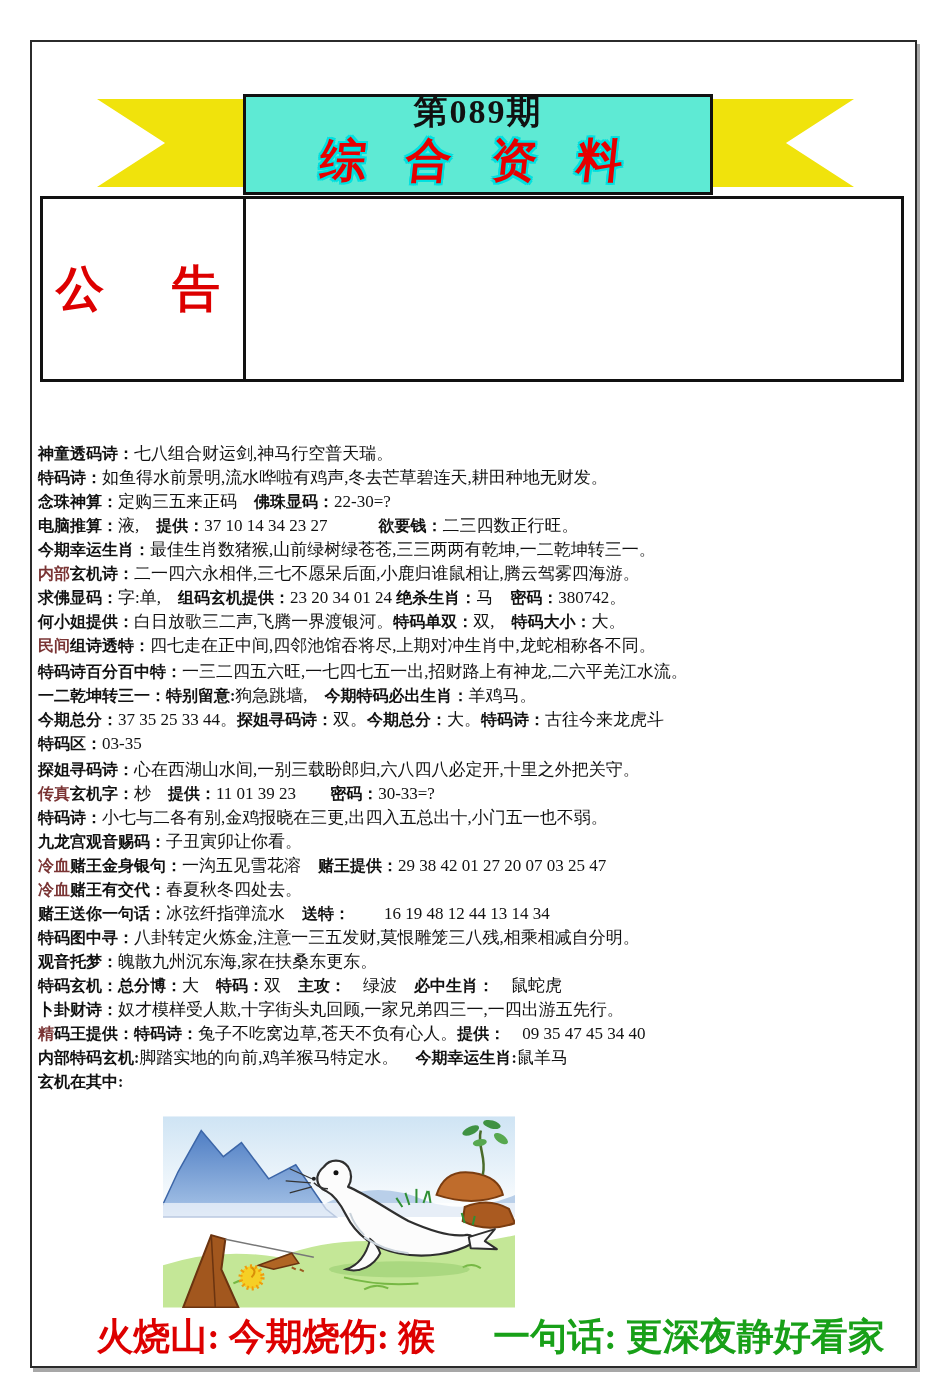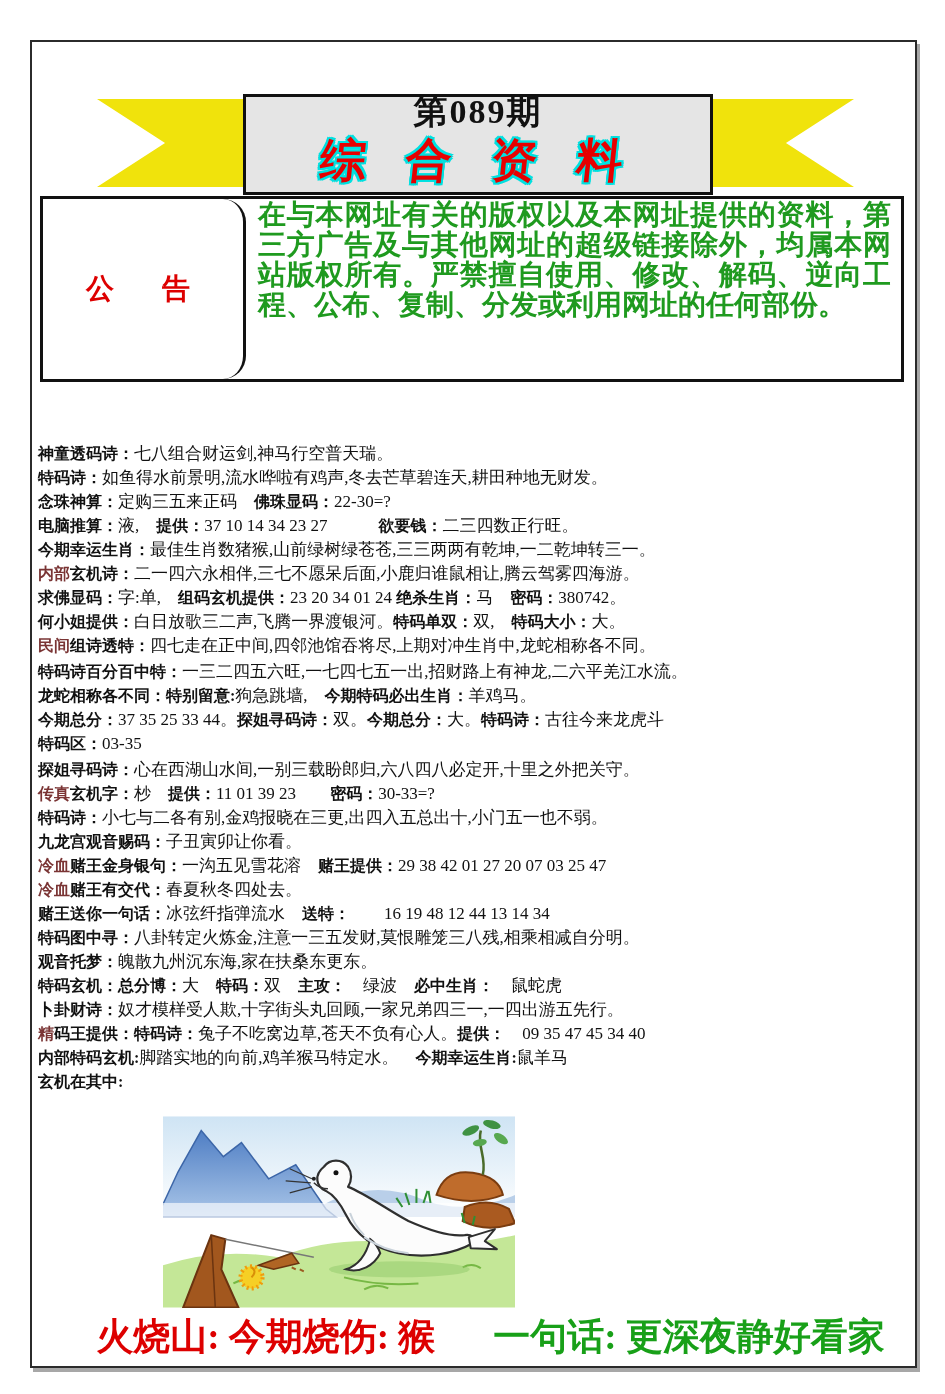--- a/index.html
+++ b/index.html
@@ -11,40 +11,40 @@
     position:absolute;left:30px;top:40px;width:883px;height:1324px;
     border:2px solid #2b2b2b;box-shadow:3px 4px 0 rgba(60,60,60,.45);
     background:transparent;pointer-events:none;
   }
   
   .ribbon{position:absolute;top:99px;height:88px;background:var(--yellow,#f0e30c);z-index:1;}
   .ribbon-left{left:97px;width:162px;clip-path:polygon(0 0,100% 0,100% 100%,0 100%,42% 50%);}
   .ribbon-right{left:692px;width:162px;clip-path:polygon(0 0,100% 0,58% 50%,100% 100%,0 100%);}
   .title-box{
     position:absolute;left:243px;top:94px;width:464px;height:95px;z-index:2;
-    background:#e5e5e5;border:3px solid #111;text-align:center;
+    background:#5eead4;border:3px solid #111;text-align:center;
   }
   .issue{font-size:34px;font-weight:bold;line-height:34px;margin-top:-2px;letter-spacing:2px;}
   .main-title{
     display:inline-block;margin-top:1px;font-size:46px;font-weight:bold;
     color:var(--title-red,#e60000);letter-spacing:14px;transform:skewX(-6deg);
     text-shadow:-2px -2px 0 var(--cyan,#00e0e0),2px -2px 0 var(--cyan,#00e0e0),
       -2px 2px 0 var(--cyan,#00e0e0),2px 2px 0 var(--cyan,#00e0e0),
       0 -2px 0 var(--cyan,#00e0e0),0 2px 0 var(--cyan,#00e0e0),
       -2px 0 0 var(--cyan,#00e0e0),2px 0 0 var(--cyan,#00e0e0);
     white-space:nowrap;
   }
   
   .notice{
     position:absolute;left:40px;top:196px;width:864px;height:186px;
     border:3px solid #111;display:flex;background:#fff;box-sizing:border-box;
   }
   .notice-left{
     width:200px;border-right:3px solid #111;display:flex;align-items:center;justify-content:center;
-    color:var(--red,#dd0000);font-size:28px;font-weight:bold;letter-spacing:10px;border-radius:23px;
+    color:var(--red,#dd0000);font-size:48px;font-weight:bold;letter-spacing:10px;
   }
   .notice-right{
     flex:1;padding:1px 10px 0 12px;color:var(--green,#1f9a1f);
     font-size:28px;font-weight:bold;line-height:30px;text-align:justify;overflow:hidden;
   }
   
   .content{position:absolute;left:38px;top:442px;width:874px;}
   .line{line-height:24px;white-space:nowrap;}
   .line.gap{margin-top:2px;}
   .seg-l{font-weight:bold;font-size:16px;}
@@ -71,35 +71,34 @@
   <div class="ribbon ribbon-left"></div>
   <div class="ribbon ribbon-right"></div>
 
   <div class="title-box">
     <div class="issue">第089期</div>
     <div><span class="main-title">综 合 资 料</span></div>
   </div>
 
   <div class="notice">
     <div class="notice-left">公　告</div>
-    <div class="notice-right">在与本网址有关的版权以及本网址提供的资料，第三方广告及与其他网址的超级链接除外，均属本网站版权所有。严禁擅自使用、修改、解码、逆向工程、公布、复制、分发或利用网址的任何部份。</div>
   </div>
 
   <div class="content" id="lines">
       <div class="line"><span class="seg-l">神童透码诗：</span><span class="seg-t">七八组合财运剑,神马行空普天瑞。</span></div>
       <div class="line"><span class="seg-l">特码诗：</span><span class="seg-t">如鱼得水前景明,流水哗啦有鸡声,冬去芒草碧连天,耕田种地无财发。</span></div>
       <div class="line"><span class="seg-l">念珠神算：</span><span class="seg-t">定购三五来正码　</span><span class="seg-l">佛珠显码：</span><span class="seg-t">22-30=?</span></div>
       <div class="line"><span class="seg-l">电脑推算：</span><span class="seg-t">液,　</span><span class="seg-l">提供：</span><span class="seg-t">37 10 14 34 23 27　　　</span><span class="seg-l">欲要钱：</span><span class="seg-t">二三四数正行旺。</span></div>
       <div class="line"><span class="seg-l">今期幸运生肖：</span><span class="seg-t">最佳生肖数猪猴,山前绿树绿苍苍,三三两两有乾坤,一二乾坤转三一。</span></div>
       <div class="line"><span class="seg-m">内部</span><span class="seg-l">玄机诗：</span><span class="seg-t">二一四六永相伴,三七不愿呆后面,小鹿归谁鼠相让,腾云驾雾四海游。</span></div>
       <div class="line"><span class="seg-l">求佛显码：</span><span class="seg-t">字:单,　</span><span class="seg-l">组码玄机提供：</span><span class="seg-t">23 20 34 01 24 </span><span class="seg-l">绝杀生肖：</span><span class="seg-t">马　</span><span class="seg-l">密码：</span><span class="seg-t">380742。</span></div>
       <div class="line"><span class="seg-l">何小姐提供：</span><span class="seg-t">白日放歌三二声,飞腾一界渡银河。</span><span class="seg-l">特码单双：</span><span class="seg-t">双,　</span><span class="seg-l">特码大小：</span><span class="seg-t">大。</span></div>
       <div class="line"><span class="seg-m">民间</span><span class="seg-l">组诗透特：</span><span class="seg-t">四七走在正中间,四邻池馆吞将尽,上期对冲生肖中,龙蛇相称各不同。</span></div>
       <div class="line gap"><span class="seg-l">特码诗百分百中特：</span><span class="seg-t">一三二四五六旺,一七四七五一出,招财路上有神龙,二六平羌江水流。</span></div>
-      <div class="line"><span class="seg-l">龙蛇相称各不同：</span><span class="seg-l">特别留意:</span><span class="seg-t">狗急跳墙,　</span><span class="seg-l">今期特码必出生肖：</span><span class="seg-t">羊鸡马。</span></div>
+      <div class="line"><span class="seg-l">一二乾坤转三一：</span><span class="seg-l">特别留意:</span><span class="seg-t">狗急跳墙,　</span><span class="seg-l">今期特码必出生肖：</span><span class="seg-t">羊鸡马。</span></div>
       <div class="line"><span class="seg-l">今期总分：</span><span class="seg-t">37 35 25 33 44。</span><span class="seg-l">探姐寻码诗：</span><span class="seg-t">双。</span><span class="seg-l">今期总分：</span><span class="seg-t">大。</span><span class="seg-l">特码诗：</span><span class="seg-t">古往今来龙虎斗</span></div>
       <div class="line"><span class="seg-l">特码区：</span><span class="seg-t">03-35</span></div>
       <div class="line gap"><span class="seg-l">探姐寻码诗：</span><span class="seg-t">心在西湖山水间,一别三载盼郎归,六八四八必定开,十里之外把关守。</span></div>
       <div class="line"><span class="seg-m">传真</span><span class="seg-l">玄机字：</span><span class="seg-t">杪　</span><span class="seg-l">提供：</span><span class="seg-t">11 01 39 23　　</span><span class="seg-l">密码：</span><span class="seg-t">30-33=?</span></div>
       <div class="line"><span class="seg-l">特码诗：</span><span class="seg-t">小七与二各有别,金鸡报晓在三更,出四入五总出十,小门五一也不弱。</span></div>
       <div class="line"><span class="seg-l">九龙宫观音赐码：</span><span class="seg-t">子丑寅卯让你看。</span></div>
       <div class="line"><span class="seg-m">冷血</span><span class="seg-l">赌王金身银句：</span><span class="seg-t">一沟五见雪花溶　</span><span class="seg-l">赌王提供：</span><span class="seg-t">29 38 42 01 27 20 07 03 25 47</span></div>
       <div class="line"><span class="seg-m">冷血</span><span class="seg-l">赌王有交代：</span><span class="seg-t">春夏秋冬四处去。</span></div>
       <div class="line"><span class="seg-l">赌王送你一句话：</span><span class="seg-t">冰弦纤指弹流水　</span><span class="seg-l">送特：</span><span class="seg-t">　　16 19 48 12 44 13 14 34</span></div>
       <div class="line"><span class="seg-l">特码图中寻：</span><span class="seg-t">八卦转定火炼金,注意一三五发财,莫恨雕笼三八残,相乘相减自分明。</span></div>

